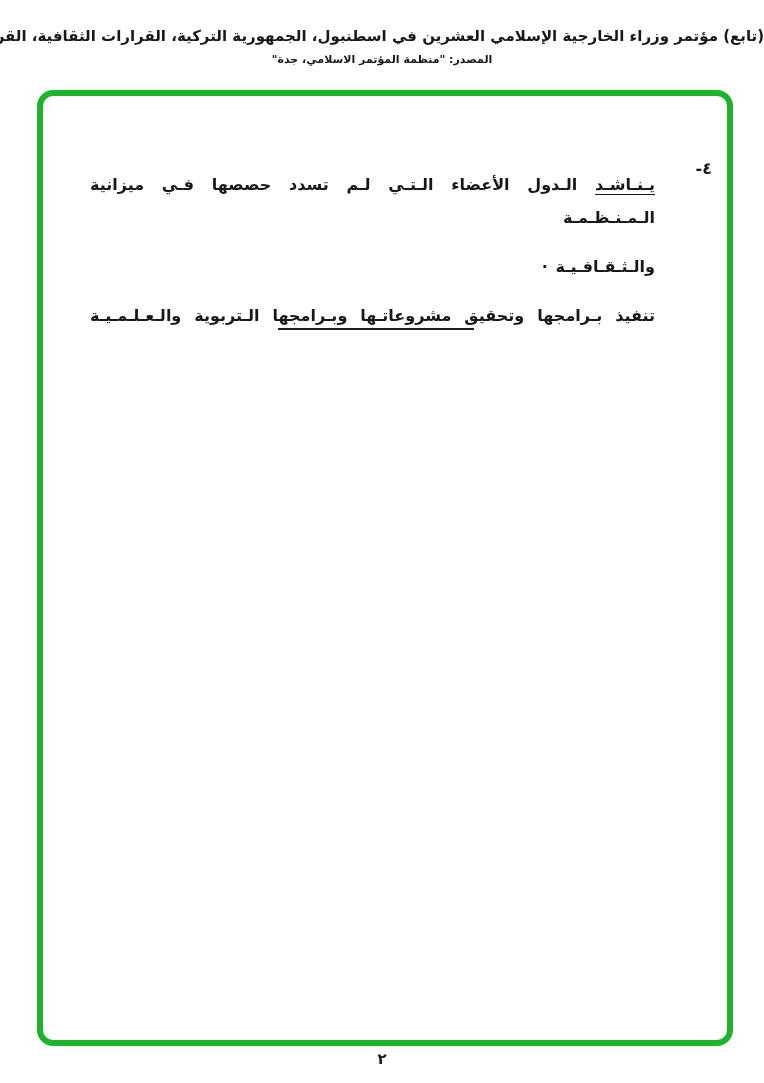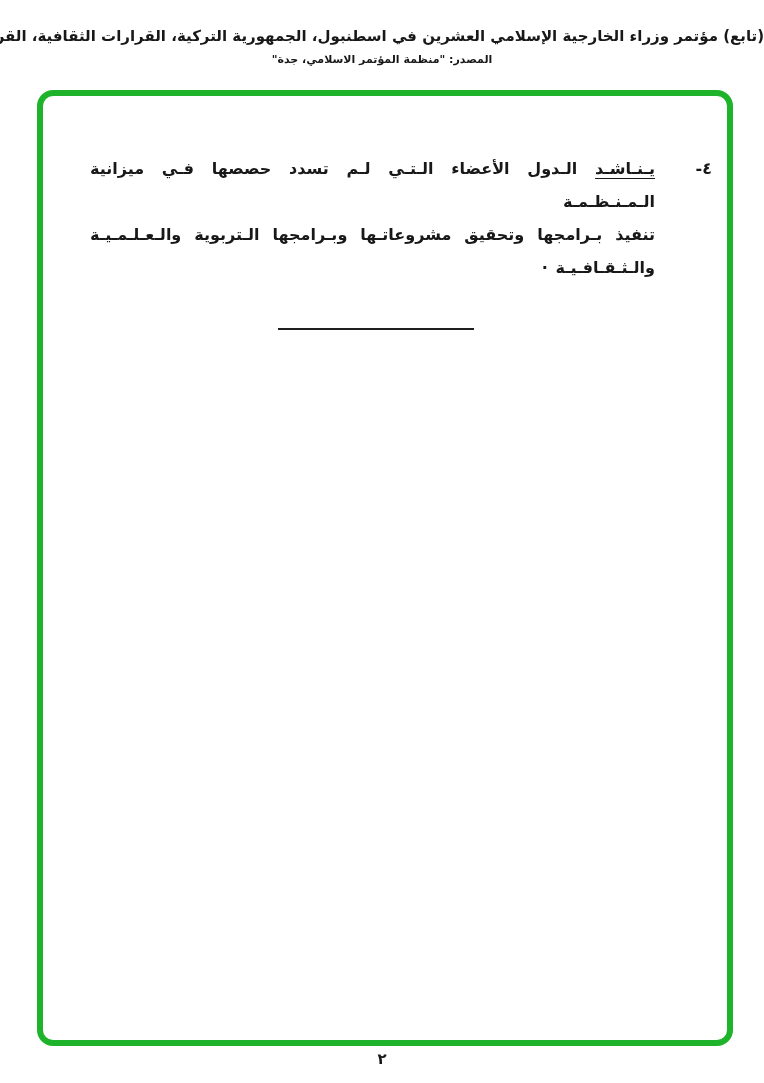--- a/index.html
+++ b/index.html
@@ -15,21 +15,21 @@
     position:absolute; left:37px; top:90px; width:696px; height:956px;
     box-sizing:border-box; border:6px solid #1eb32a; border-radius:16px; background:#fff;
   }
   .clause {
     position:absolute; top:56px; right:15px; left:47px;
     display:flex; direction:rtl;
     font-size:16px; font-weight:bold; line-height:33px;
   }
   .marker { width:57px; flex:0 0 57px; text-align:start; }
   .clause-text { flex:1 1 auto; min-width:0; }
-  .line { text-align:justify; word-spacing:2px; }
+  .line { text-align:justify; word-spacing:2px;margin-top:16px; }
   .line.fill { text-align-last:justify; }
   .kw { text-decoration:underline; text-underline-offset:4px; }
   .separator {
     position:absolute; left:235px; top:232px; width:196px; height:2px;
     background:#1f1f1f;
   }
   .page-number {
     position:absolute; top:1050px; left:0; width:764px;
     text-align:center; font-size:15px; font-weight:bold;
   }
@@ -46,22 +46,22 @@
 
   <div class="green-box" style="border-color: rgb(30, 179, 42);">
 
     <div class="clause">
       <div class="marker">٤-</div>
       <div class="clause-text">
         <div class="line fill">
           <span class="kw">يـنـاشـد</span>
           <span>الـدول الأعضاء الـتـي لـم تسدد حصصها فـي ميزانية الـمـنـظـمـة</span>
         </div>
+        <div class="line">والـثـقـافـيـة ·</div>
         <div class="line fill">تنفيذ بـرامجها وتحقيق مشروعاتـها وبـرامجها الـتربوية والـعـلـمـيـة</div>
-        <div class="line">والـثـقـافـيـة ·</div>
       </div>
     </div>
 
     <div class="separator"></div>
 
   </div>
 
   <div class="page-number">٢</div>
 
 </div>

